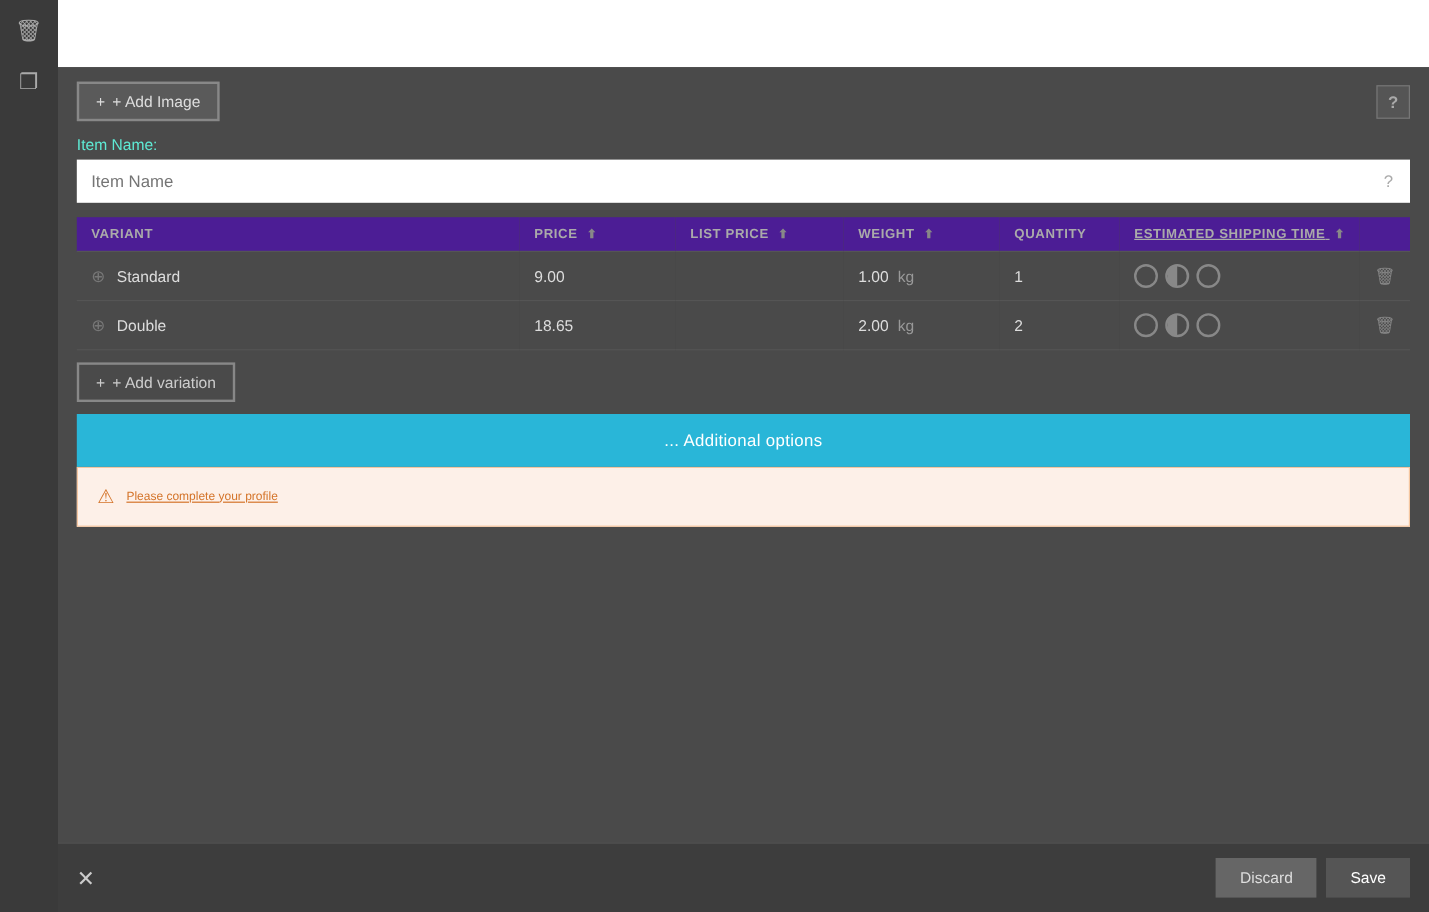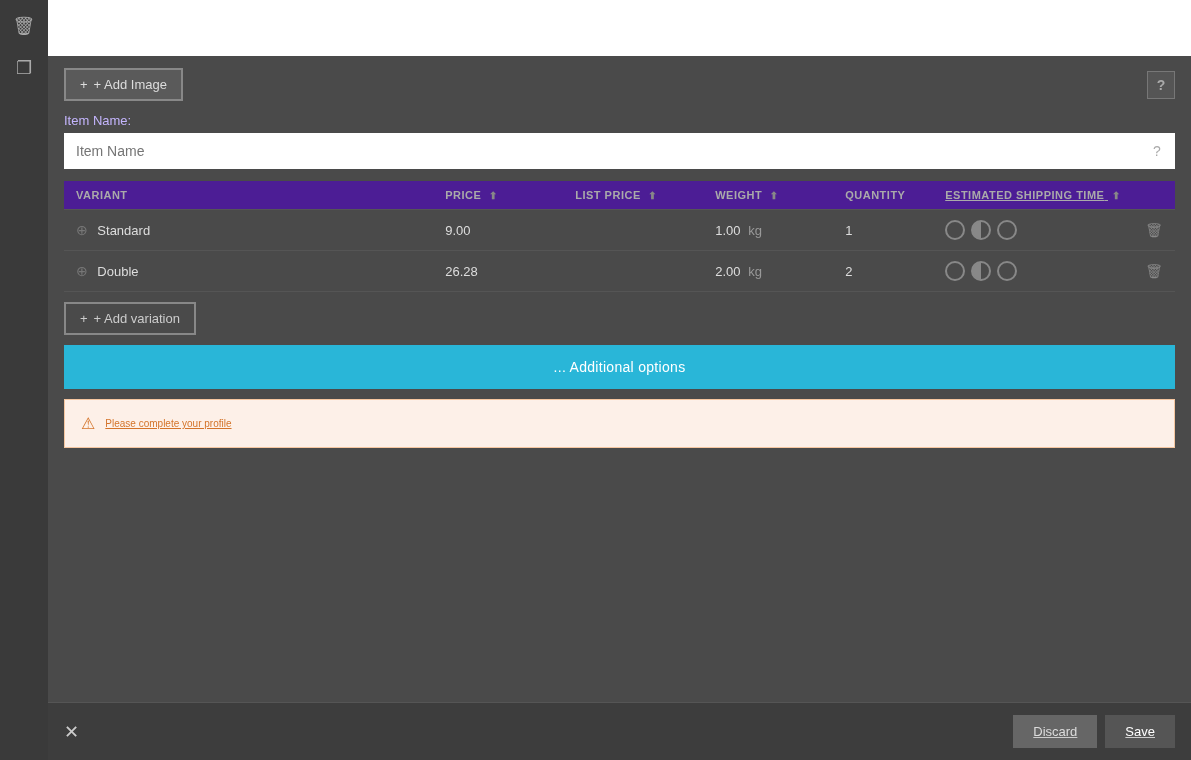--- a/index.html
+++ b/index.html
@@ -86,21 +86,21 @@
       color: #aaa;
       font-size: 14px;
       display: flex;
       align-items: center;
       justify-content: center;
       cursor: pointer;
       font-weight: bold;
     }
 
     .field-label {
-      color: #c4b5fd;
+      color: #5eead4;
       font-size: 13px;
       margin-bottom: 5px;
     }
 
     .field-group {
       margin-bottom: 12px;
     }
 
     .input-row {
       display: flex;
@@ -243,21 +243,20 @@
     .additional-options-btn {
       width: 100%;
       background: #29b6d8;
       border: none;
       color: #fff;
       padding: 14px;
       font-size: 14px;
       cursor: pointer;
       text-align: center;
       letter-spacing: 0.3px;
-      margin-bottom: 10px;
     }
 
     .warning-banner {
       background: #fdf0e8;
       border: 1px solid #f5c6a0;
       padding: 14px 16px;
       display: flex;
       align-items: center;
       gap: 10px;
       margin-bottom: 10px;
@@ -288,21 +287,20 @@
       color: #ccc;
       font-size: 18px;
       cursor: pointer;
       background: none;
       border: none;
     }
 
     .action-btns {
       display: flex;
       gap: 8px;
-      text-decoration: underline;
     }
 
     .discard-btn {
       background: #666;
       border: none;
       color: #ddd;
       padding: 9px 20px;
       cursor: pointer;
       font-size: 13px;
     }
@@ -415,21 +413,21 @@
       <td>
         <span class="trash-icon">🗑</span>
       </td>
     </tr>
           <tr>
       <td>
         <span class="variant-drag">⊕</span>
         <span>Double</span>
       </td>
       <td>
-        <span>26.28</span>
+        <span>18.65</span>
       </td>
       <td>
         <span></span>
       </td>
       <td>
         <span>2.00</span>
         <span class="unit-label">kg</span>
       </td>
       <td>
         <span>2</span>

